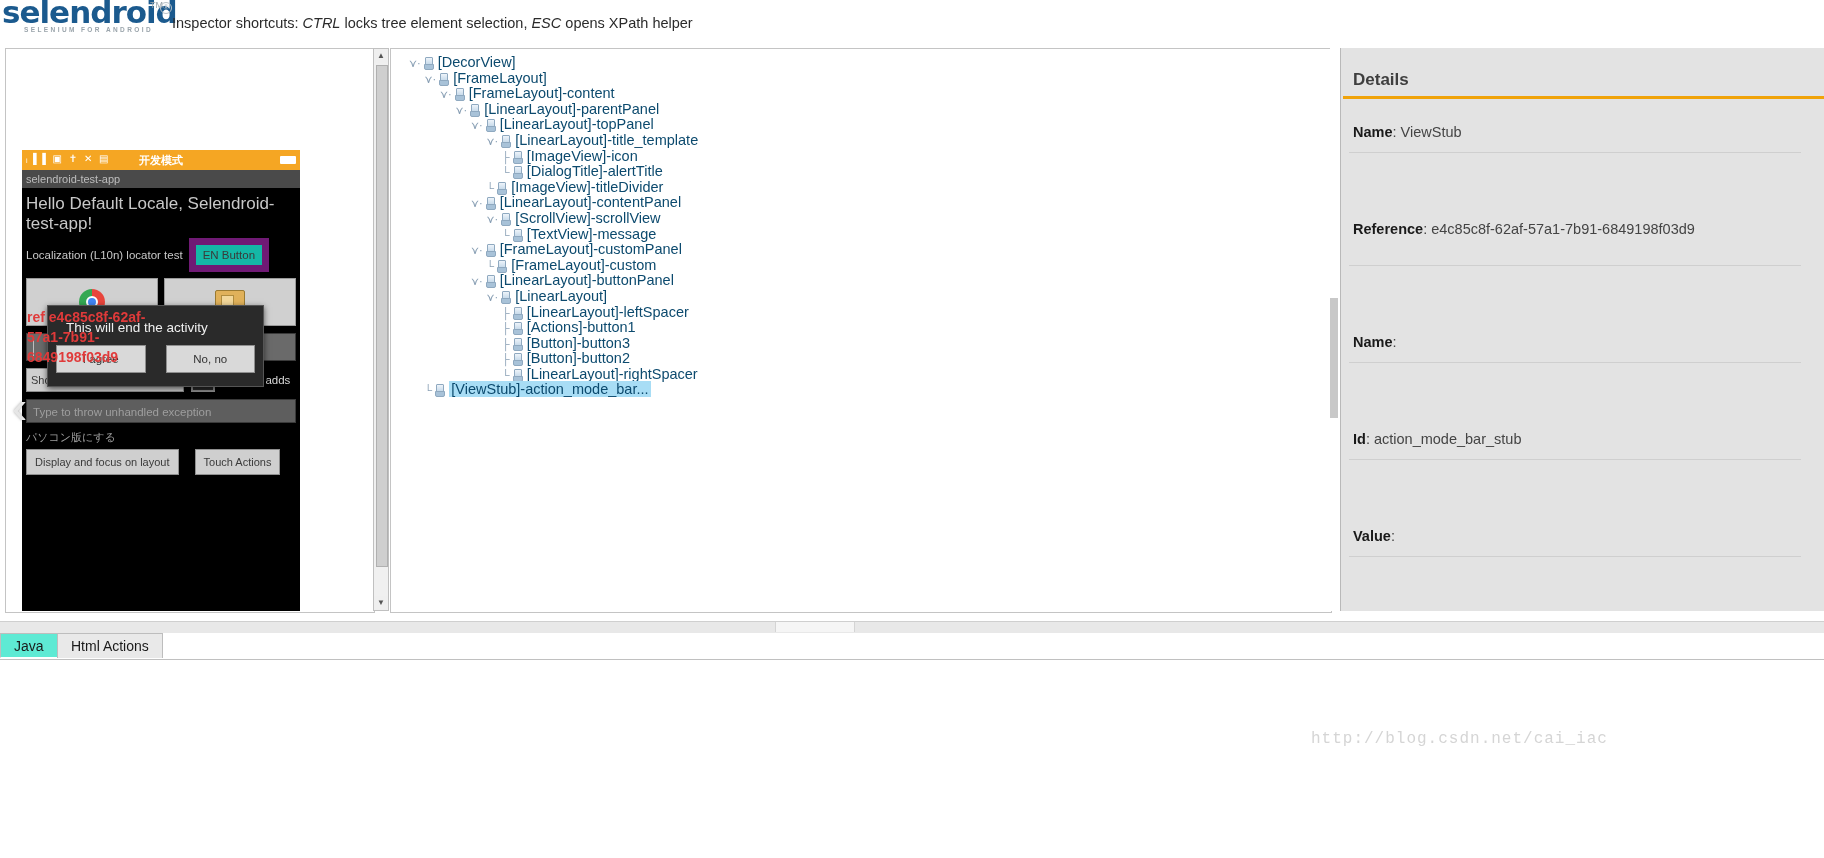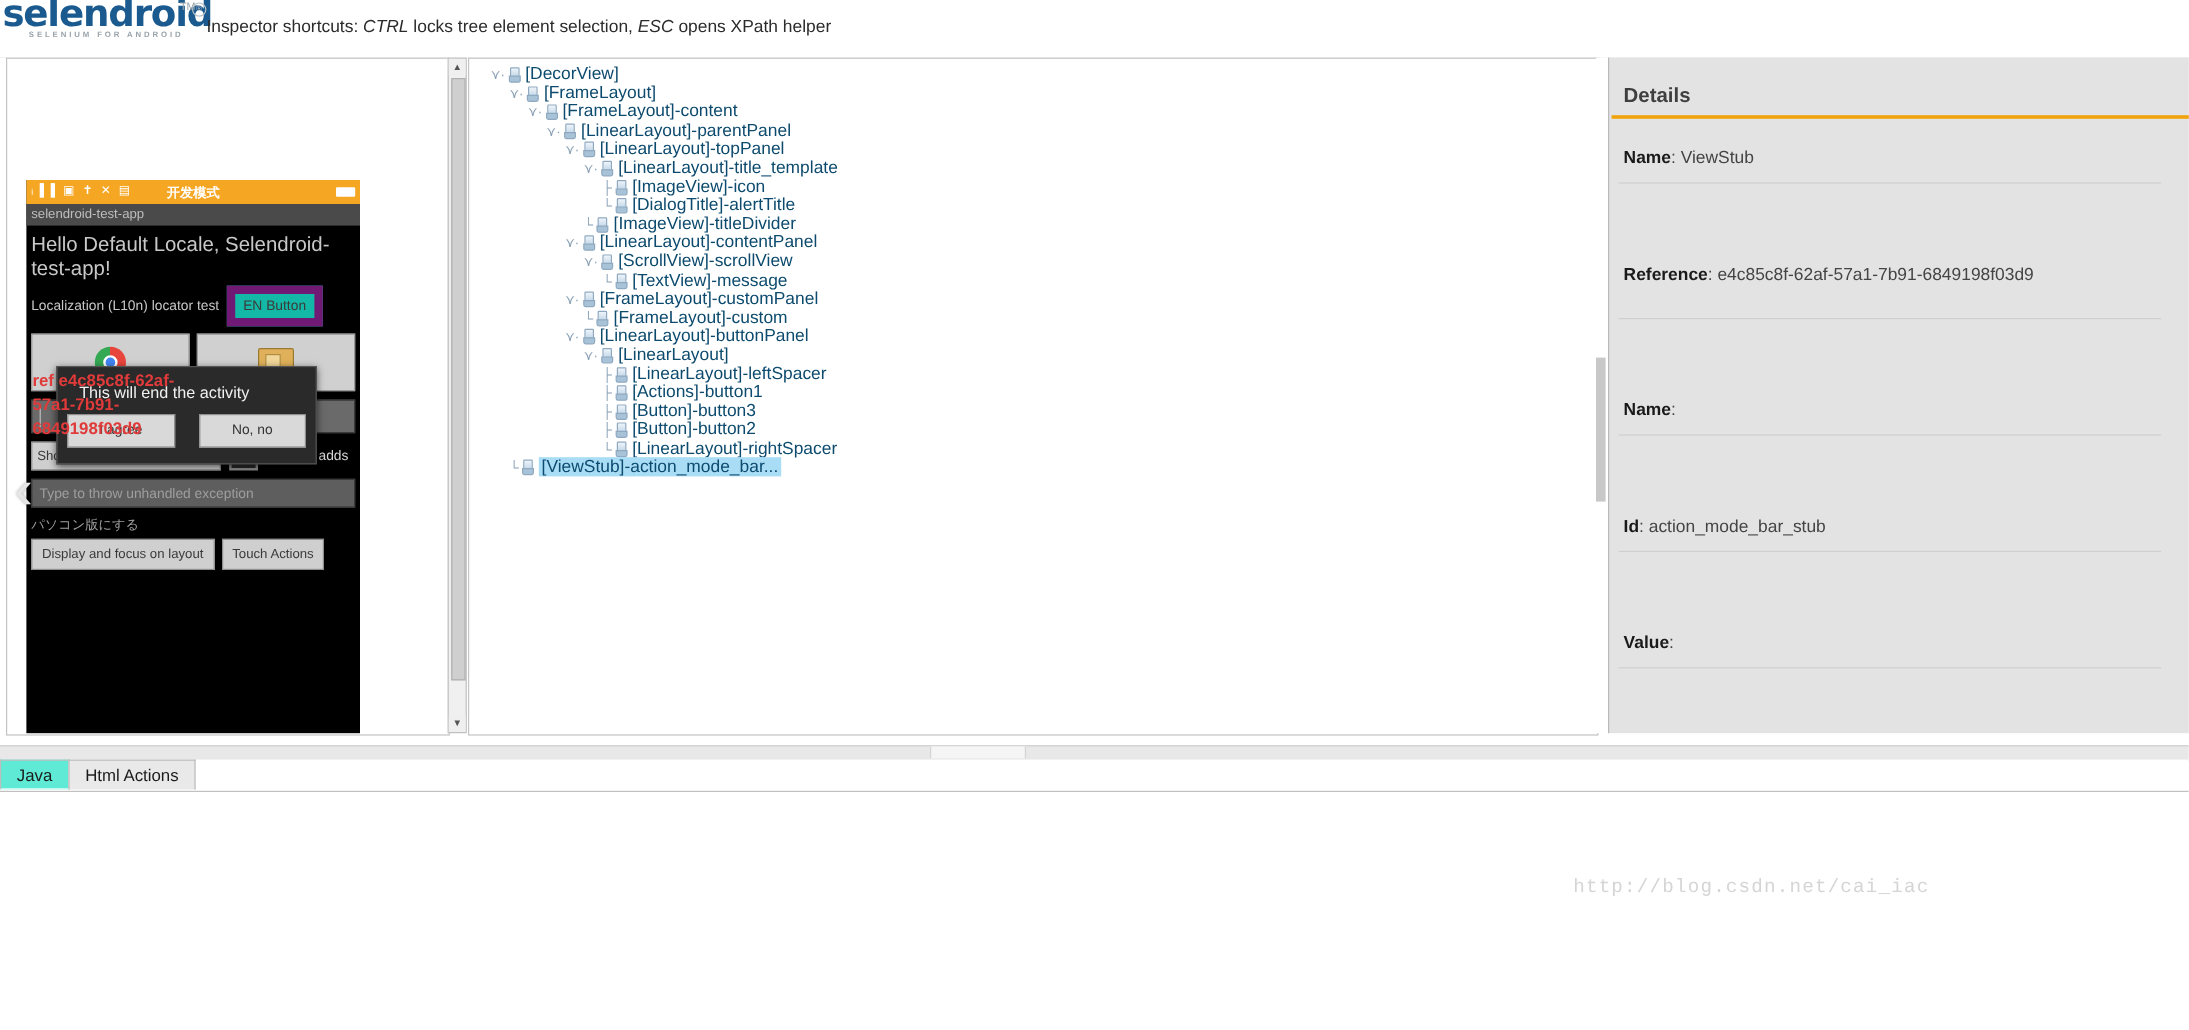--- a/index.html
+++ b/index.html
@@ -38,21 +38,21 @@
   .folder-ico:after{content:"";position:absolute;left:5px;top:4px;width:11px;height:13px;background:#f2d79a;border:1px solid #b08d3f;}
   .text-field{margin:7px 4px;height:26px;background:#6a6a6a;border:1px solid #3a3a3a;position:relative;}
   .text-field:before{content:"";position:absolute;left:6px;top:4px;width:1px;height:18px;background:#bdbdbd;}
   .row-prog{display:flex;align-items:center;gap:7px;padding:0 4px;}
   .prog-btn{background:#cfcfcf;border:1px solid #8f8f8f;color:#3a3a3a;font-size:11px;padding:5px 4px;flex:0 0 auto;}
   .chk{width:20px;height:20px;background:#2a2a2a;border:2px solid #8f8f8f;position:relative;}
   .chk:after{content:"\2714";position:absolute;left:2px;top:-2px;font-size:17px;color:#7ab32a;}
   .accept-lbl{color:#d8d8d8;font-size:11.5px;}
   .exc-field{margin:7px 4px;height:24px;background:#5e5e5e;border:1px solid #3a3a3a;color:#9e9e9e;font-size:11.5px;line-height:24px;padding-left:6px;box-sizing:border-box;}
   .jp-row{color:#9e9e9e;font-size:11px;padding:0 4px 4px 4px;}
-  .bottom-btns{display:flex;gap:6px;padding:0 4px;}
+  .bottom-btns{display:flex;gap:16px;padding:0 4px;}
   .bb{background:#cfcfcf;border:1px solid #8f8f8f;color:#3a3a3a;font-size:11px;padding:6px 8px;}
 
   
   #dlgOverlay{position:absolute;left:41px;top:256px;width:215px;height:80px;background:#2a2a2a;border:1px solid #555;box-shadow:0 2px 6px rgba(0,0,0,.6);}
   #dlgMsg{color:#f0f0f0;font-size:13.5px;padding:14px 10px 0 18px;}
   #dlgBtns{display:flex;gap:20px;padding:10px 8px 0 8px;}
   #dlgBtns .d{flex:1;background:#d9d9d9;border:1px solid #8f8f8f;color:#333;font-size:11.5px;text-align:center;padding:7px 0;}
   #refText{position:absolute;left:21px;top:258px;width:130px;color:#e03a3a;font-size:14px;font-weight:bold;line-height:20px;pointer-events:none;}
 
   

